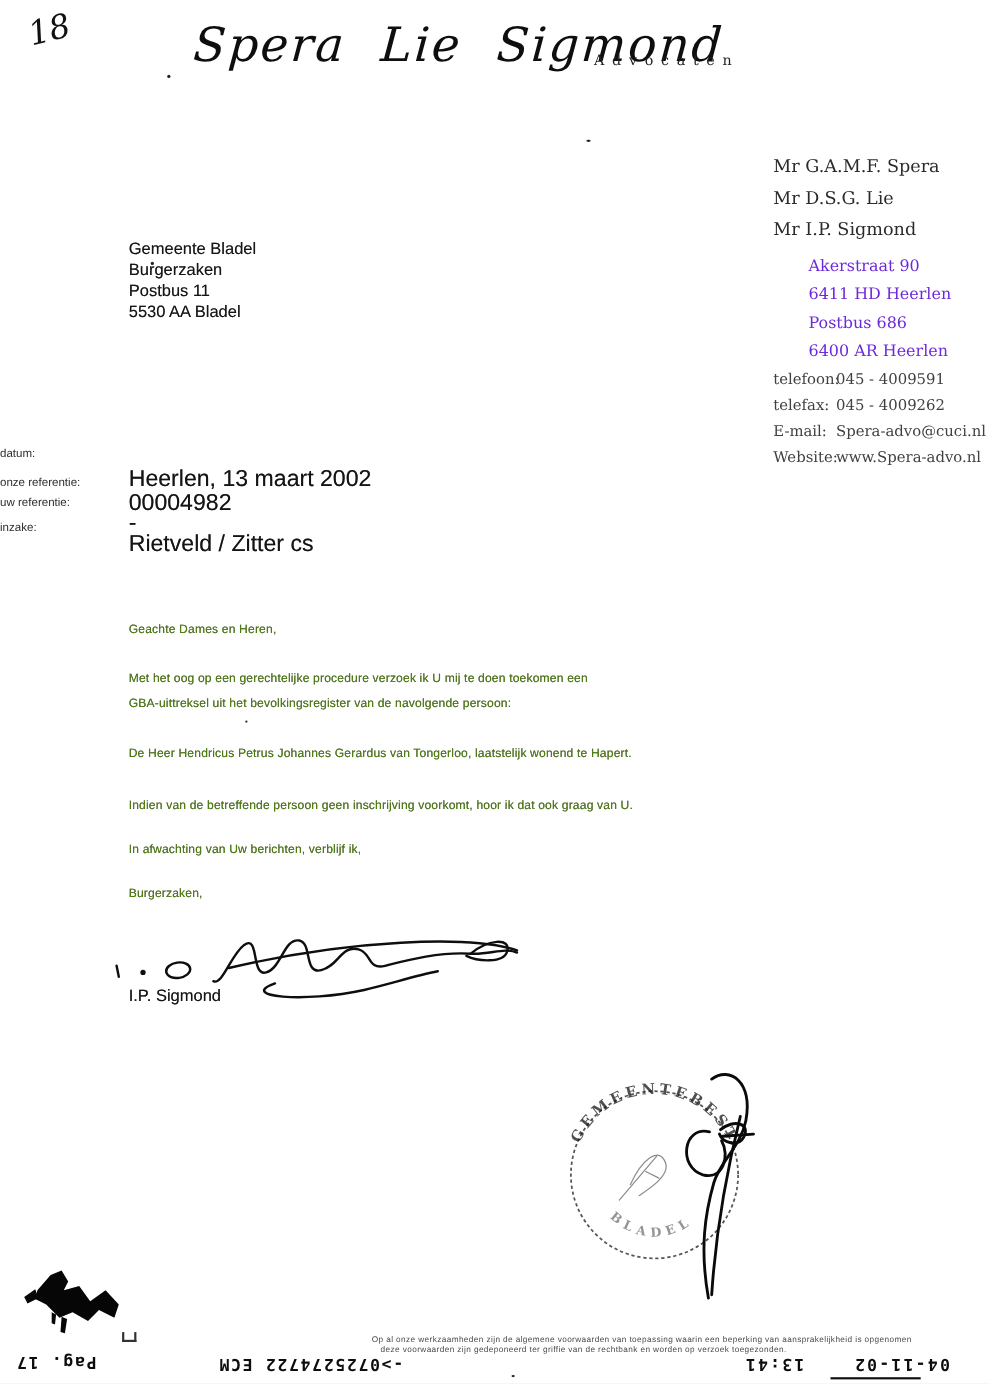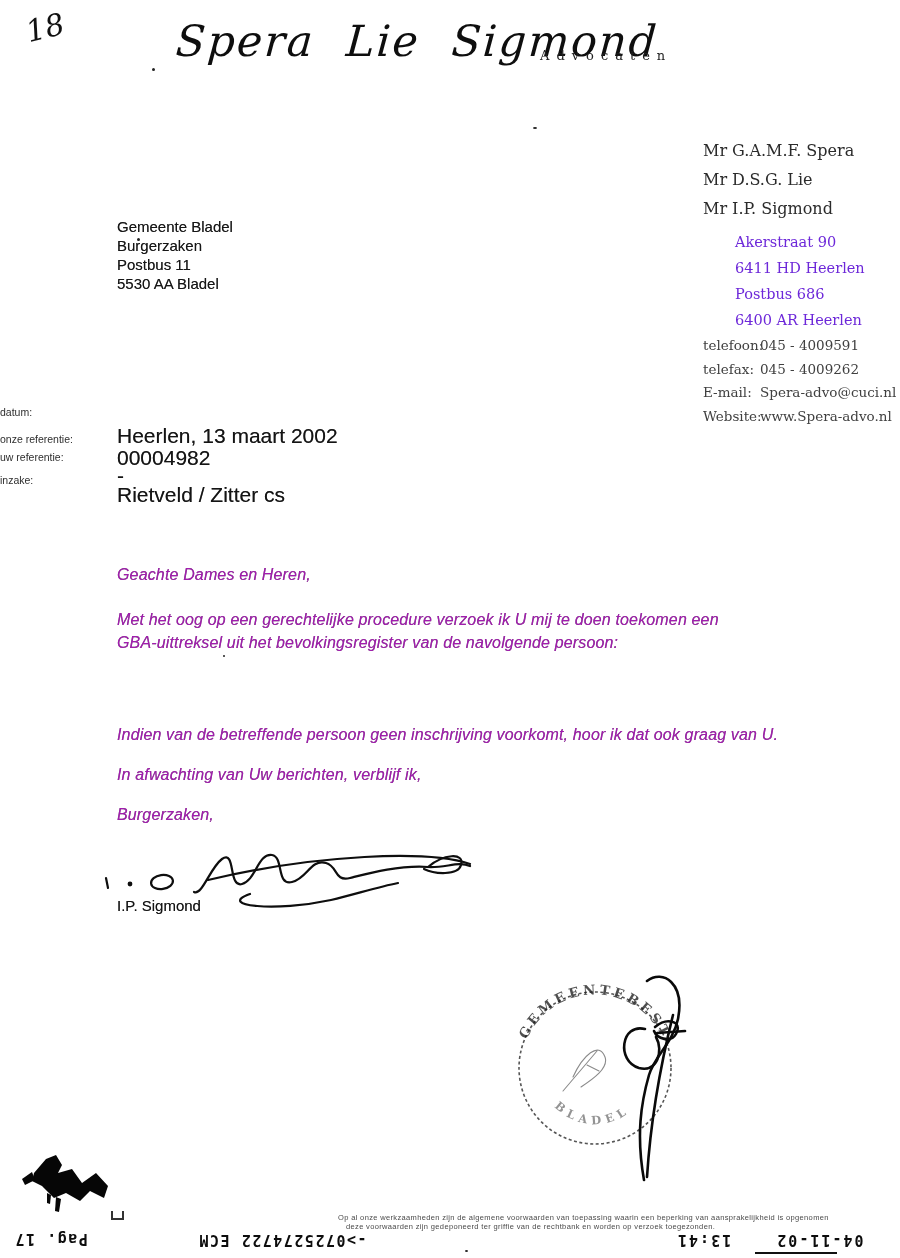--- a/index.html
+++ b/index.html
@@ -32,22 +32,22 @@
 
   
   .ref-label{position:absolute;left:0;width:110px;font-size:10.5px;
              color:#2e2e2e;filter:blur(.25px);}
   .rl0{top:406px}.rl1{top:433px}.rl2{top:451px}.rl3{top:474px}
   .ref-value{position:absolute;left:117px;font-size:21px;color:#141414;
              text-shadow:0 0 .5px rgba(0,0,0,.55);white-space:pre;text-align:center;}
   .rv0{top:424px}.rv1{top:446px}.rv2{top:464px}.rv3{top:483px}
 
   
-  .bl{position:absolute;left:117px;font-size:16px;color:#a21caf;white-space:nowrap;
-      text-shadow:0 0 .5px rgba(0,0,0,.55);letter-spacing:.15px;font-style:italic;}
+  .bl{position:absolute;left:117px;font-size:11px;color:#4d7c0f;white-space:nowrap;
+      text-shadow:0 0 .5px rgba(0,0,0,.55);letter-spacing:.15px;}
   .bl0{top:566px}.bl1{top:611px}.bl2{top:634px}.bl3{top:679px}
   .bl4{top:726px}.bl5{top:766px}.bl6{top:806px}
   .signer{position:absolute;left:117px;top:897px;font-size:15px;color:#141414;
           text-shadow:0 0 .5px rgba(0,0,0,.55);}
 
   .sig-svg{position:absolute;left:98px;top:838px;}
   .stamp-svg{position:absolute;left:505px;top:973px;}
   .blob-svg{position:absolute;left:18px;top:1153px;}
 
   
@@ -129,20 +129,21 @@
   <div class="ref-label rl3">inzake:</div>
 
   <div class="ref-value rv0">Heerlen, 13 maart 2002</div>
   <div class="ref-value rv1">00004982</div>
   <div class="ref-value rv2">-</div>
   <div class="ref-value rv3">Rietveld / Zitter cs</div>
 
   <div class="bl bl0">Geachte Dames en Heren,</div>
   <div class="bl bl1">Met het oog op een gerechtelijke procedure verzoek ik U mij te doen toekomen een</div>
   <div class="bl bl2">GBA-uittreksel uit het bevolkingsregister van de navolgende persoon:</div>
+  <div class="bl bl3">De Heer Hendricus Petrus Johannes Gerardus van Tongerloo, laatstelijk wonend te Hapert.</div>
   <div class="bl bl4">Indien van de betreffende persoon geen inschrijving voorkomt, hoor ik dat ook graag van U.</div>
   <div class="bl bl5">In afwachting van Uw berichten, verblijf ik,</div>
   <div class="bl bl6">Burgerzaken,</div>
 
   <svg class="sig-svg" width="400" height="78" viewBox="0 0 400 78">
     <g fill="none" stroke="#0e0e0e" stroke-width="2.2" stroke-linecap="round">
       <path d="M8,40 l2,10"></path>
       <circle cx="32" cy="46" r="2.4" fill="#0e0e0e" stroke="none"></circle>
       <ellipse cx="64" cy="44" rx="11" ry="7" transform="rotate(-8 64 44)"></ellipse>
       <path d="M96,54 C104,58 112,30 124,21 C138,11 130,50 144,46 C158,42 160,15 174,17 C186,19 178,48 194,44 C210,40 212,21 228,25 C240,28 236,44 252,40 C268,36 300,27 330,29 C348,30 360,23 372,28"></path>

